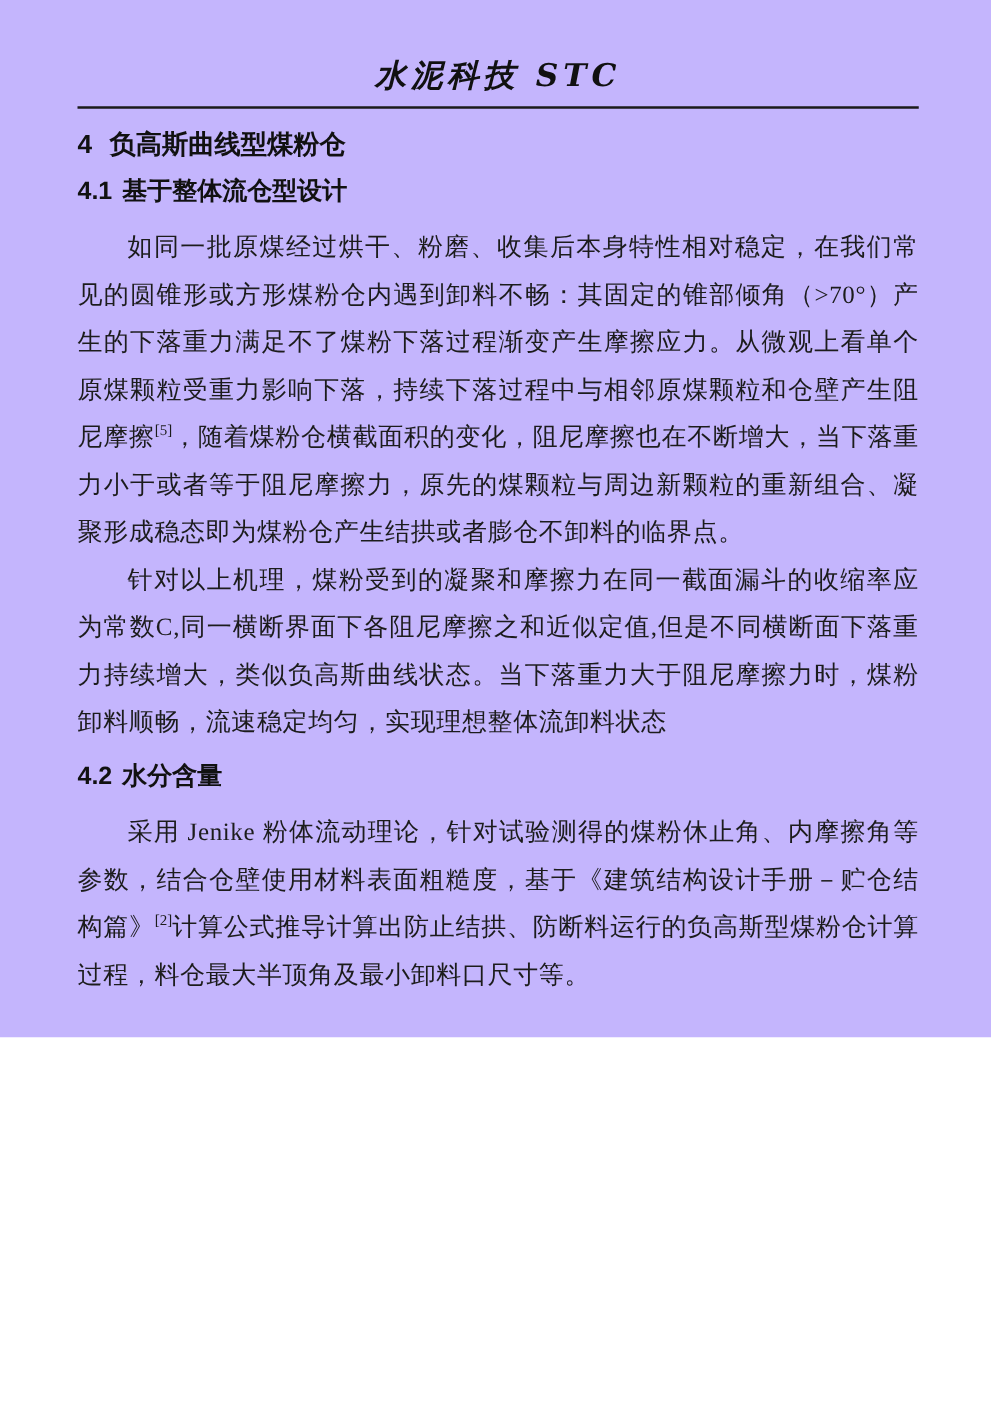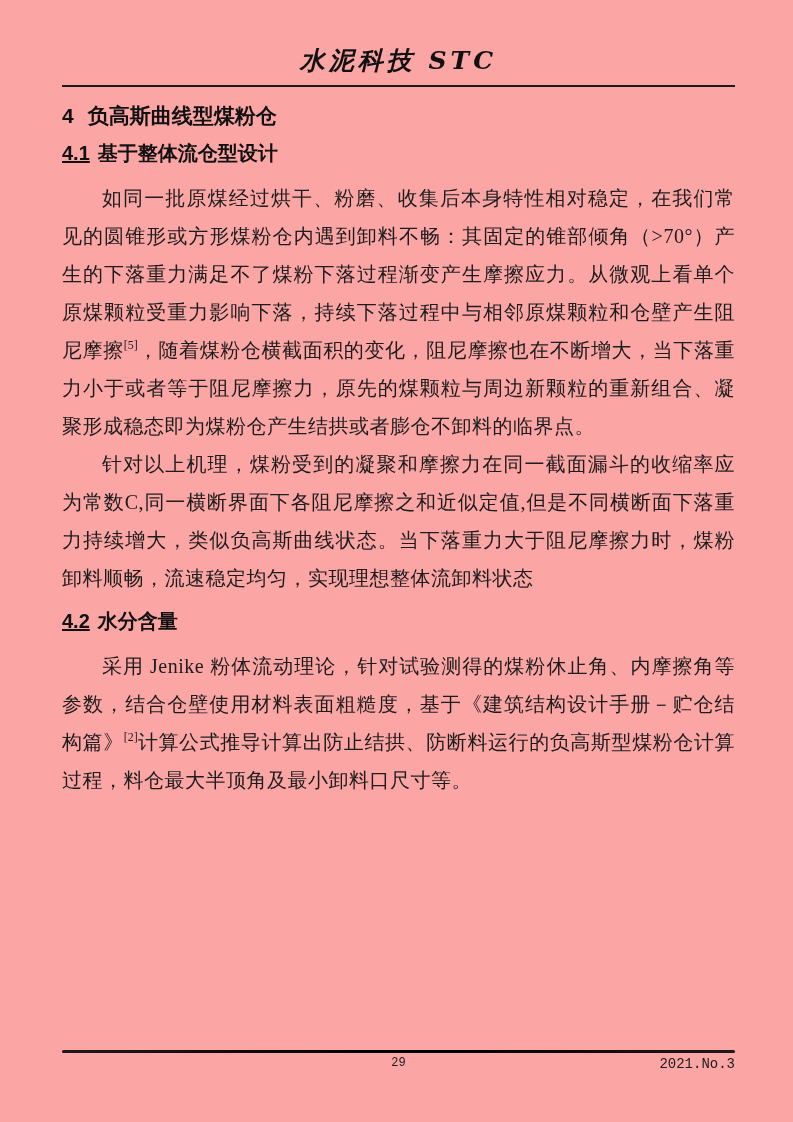--- a/index.html
+++ b/index.html
@@ -2,23 +2,23 @@
 <html lang="zh"><head>
 <meta charset="utf-8">
 <style>
   * { margin: 0; padding: 0; box-sizing: border-box; }
   html, body { background: #ffffff; }
   body { font-family: "Liberation Serif", "DejaVu Serif", serif; color: #171717; }
 
   .page {
     position: relative;
     width: 793px;
-    height: 1122px;
+    height: 830px;
     margin: 0 auto;
-    background: #fca5a5;
+    background: #c4b5fd;
     overflow: hidden;
   }
 
   .content {
     position: absolute;
     left: 62px;
     right: 58px;
     top: 0;
   }
 
@@ -59,21 +59,21 @@
 
   .sec-heading {
     font-family: "Liberation Sans", "DejaVu Sans", sans-serif;
     font-weight: bold;
     color: #111;
     line-height: 26px;
   }
   .sec-heading .sec-num { margin-right: 14px; }
   .h-level1 { font-size: 21px; margin-top: 13px; margin-bottom: 0; }
   .h-level2 { font-size: 20px; margin-top: 11px; margin-bottom: 13px; }
-  .h-level2 .sec-num { margin-right: 8px; text-decoration: underline; }
+  .h-level2 .sec-num { margin-right: 8px; }
 
   
   .footer {
     position: absolute;
     left: 62px;
     right: 58px;
     top: 1050px;
   }
   .footer-rule {
     height: 3px;

